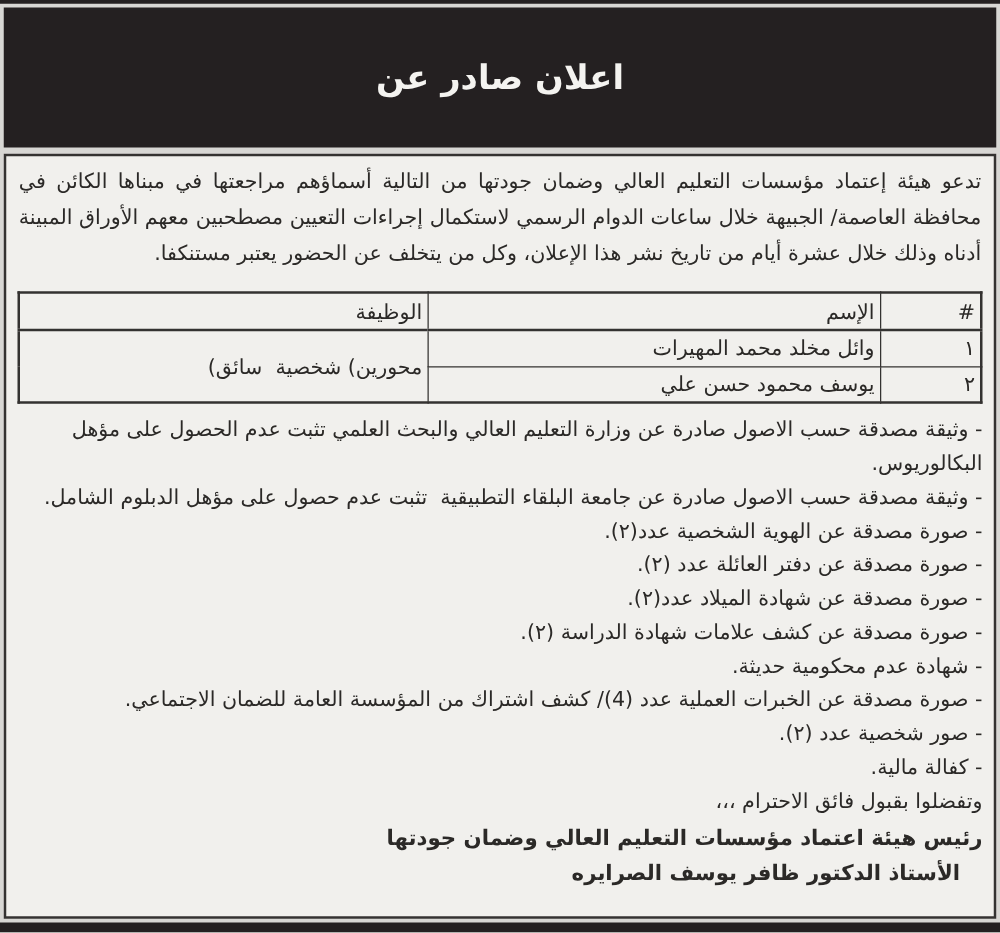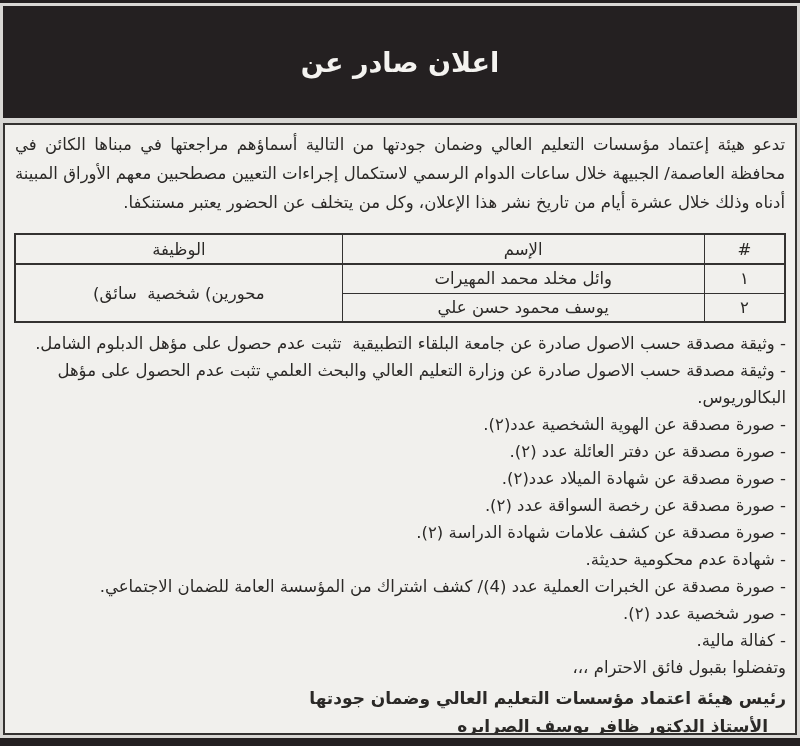--- a/index.html
+++ b/index.html
@@ -17,21 +17,21 @@
           display:flex;flex-direction:column;justify-content:center;gap:9px;}
   .banner .l1{font-size:27px;font-weight:bold;}
   .banner .l2{font-size:29px;font-weight:bold;}
   .content-box{margin:5px 3px 0;height:612px;border:2px solid var(--border);
                background:var(--paper);padding:3px 9px 0;direction:rtl;
                text-align:right;overflow:hidden;}
   .intro{font-size:16.5px;line-height:29px;text-align:justify;margin:2px 1px 16px;}
   table.applicants{width:100%;border-collapse:collapse;border:2px solid var(--border);
                    margin:4px 0 7px;font-size:16.5px;}
   table.applicants th,table.applicants td{border:1.5px solid var(--border);
-                   text-align:center;vertical-align:middle;padding:0 4px;}
+                   text-align:right;vertical-align:middle;padding:0 4px;}
   table.applicants thead th{height:30px;font-weight:normal;border-bottom:2.5px solid var(--border);}
   table.applicants tbody td{height:29px;}
   .col-num{width:10.5%;}
   .col-name{width:47%;}
   .col-job{width:42.5%;}
   td.job-cell{vertical-align:top;padding-top:4px;white-space:pre;}
   .req-list{margin-top:2px;}
   .req-line{font-size:16.5px;line-height:27px;white-space:pre-wrap;}
   .closing{font-size:16.5px;line-height:27px;}
   .signature{margin-top:3px;font-weight:bold;font-size:17px;line-height:28px;}
@@ -73,27 +73,26 @@
           <td class="job-cell" rowspan="2">محورين) شخصية  سائق)</td>
         </tr>
         <tr>
           <td>٢</td>
           <td>يوسف محمود حسن علي</td>
         </tr>
       </tbody>
     </table>
 
     <div class="req-list">
-        <div class="req-line">- وثيقة مصدقة حسب الاصول صادرة عن جامعة البلقاء التطبيقية  تثبت عدم حصول على مؤهل الدبلوم الشامل.</div>
         <div class="req-line">- وثيقة مصدقة حسب الاصول صادرة عن وزارة التعليم العالي والبحث العلمي تثبت عدم الحصول على مؤهل
 البكالوريوس.</div>
+        <div class="req-line">- وثيقة مصدقة حسب الاصول صادرة عن جامعة البلقاء التطبيقية  تثبت عدم حصول على مؤهل الدبلوم الشامل.</div>
         <div class="req-line">- صورة مصدقة عن الهوية الشخصية عدد(٢).</div>
         <div class="req-line">- صورة مصدقة عن دفتر العائلة عدد (٢).</div>
         <div class="req-line">- صورة مصدقة عن شهادة الميلاد عدد(٢).</div>
-        <div class="req-line">- صورة مصدقة عن رخصة السواقة عدد (٢).</div>
         <div class="req-line">- صورة مصدقة عن كشف علامات شهادة الدراسة (٢).</div>
         <div class="req-line">- شهادة عدم محكومية حديثة.</div>
         <div class="req-line">- صورة مصدقة عن الخبرات العملية عدد (4)/ كشف اشتراك من المؤسسة العامة للضمان الاجتماعي.</div>
         <div class="req-line">- صور شخصية عدد (٢).</div>
         <div class="req-line">- كفالة مالية.</div>
       </div>
 
     <div class="closing">وتفضلوا بقبول فائق الاحترام ،،،</div>
 
     <div class="signature">

